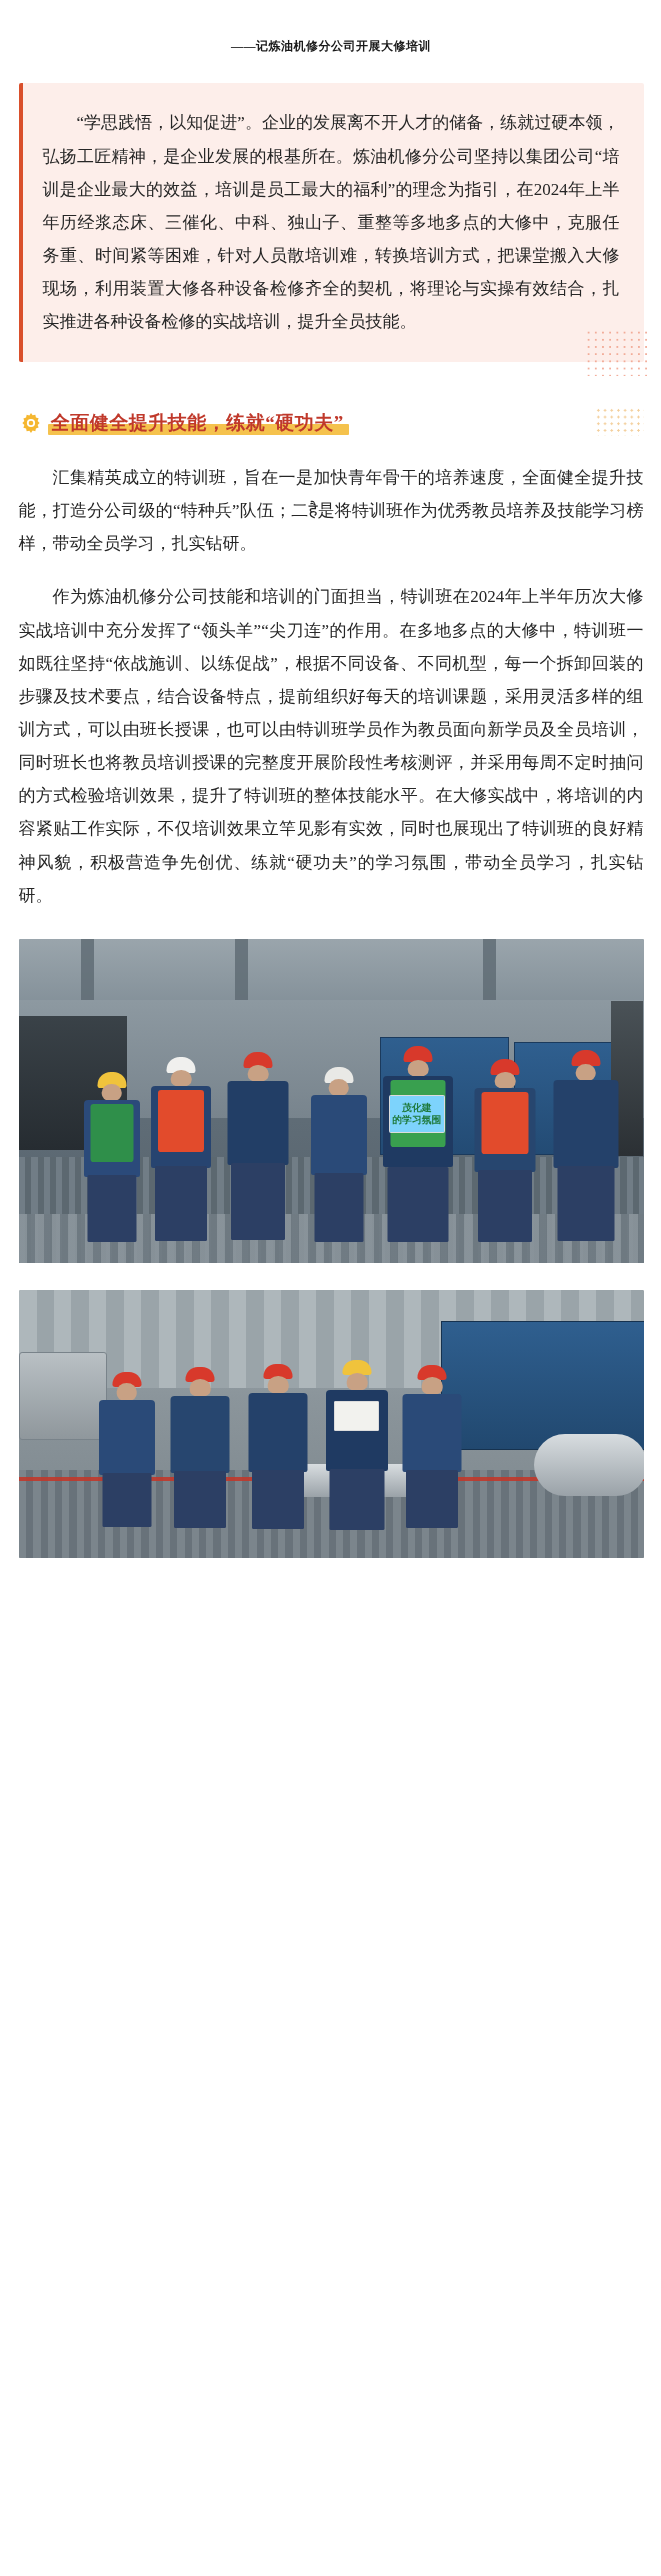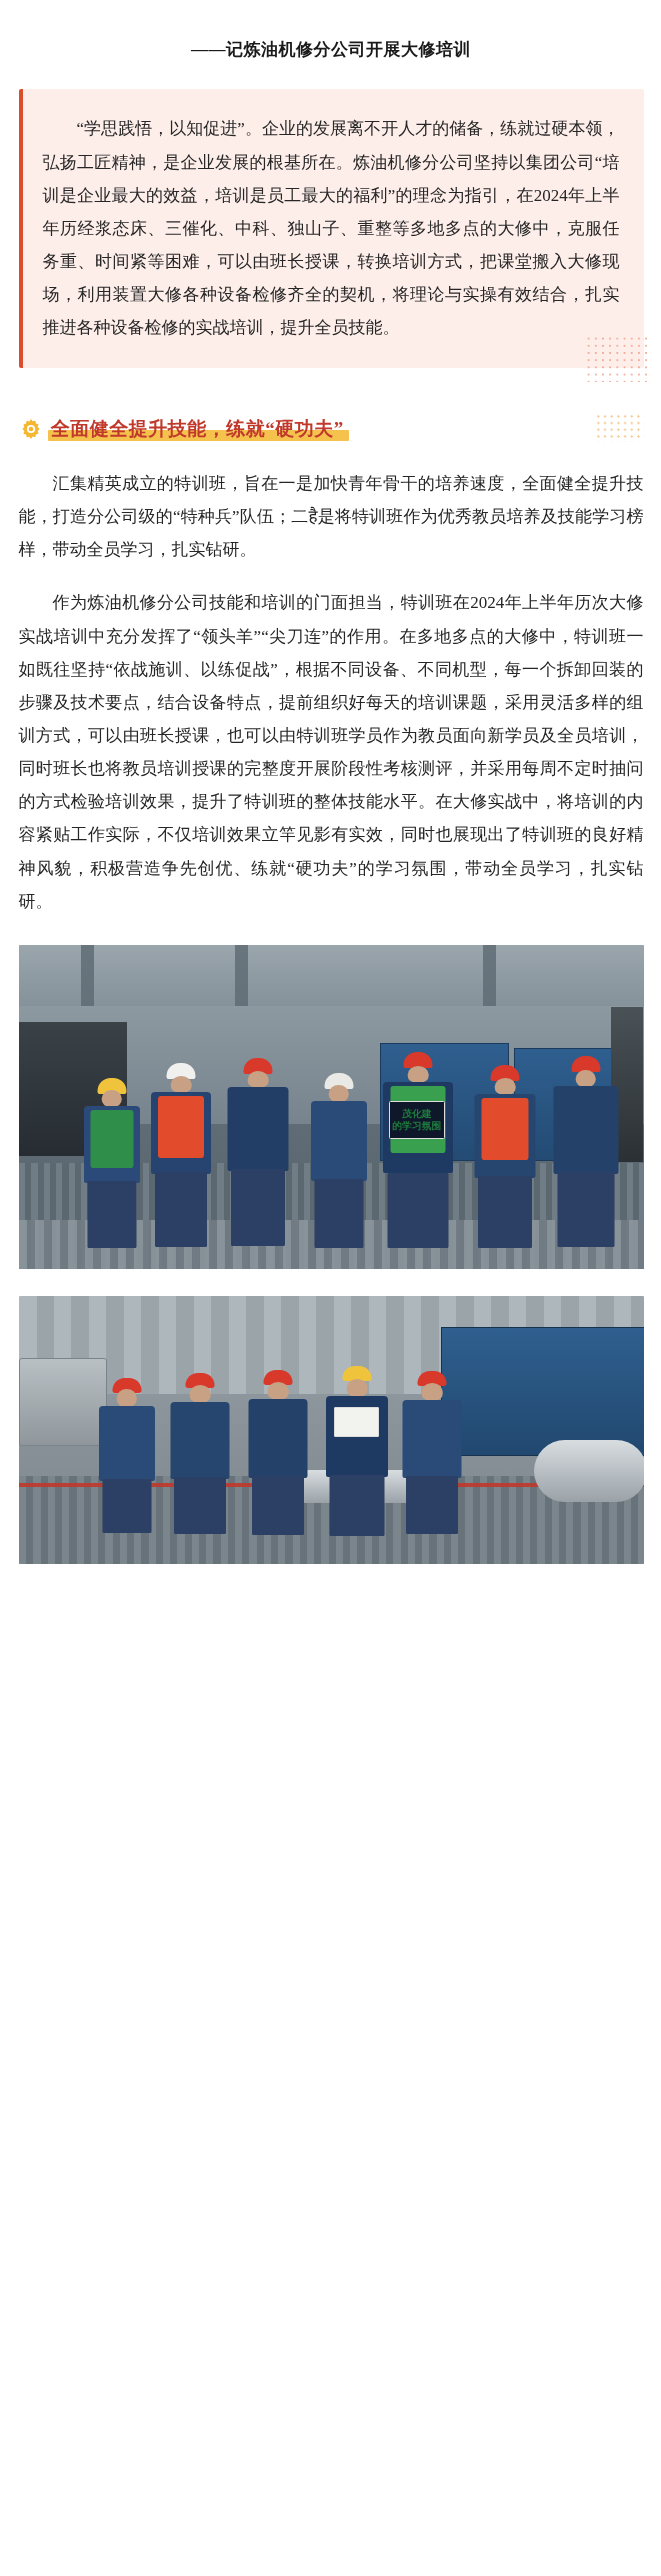--- a/index.html
+++ b/index.html
@@ -24,21 +24,21 @@
   .header-title {
     font-family: "Liberation Serif", serif;
     font-size: 24px;
     font-weight: bold;
     color: #1a1a1a;
     letter-spacing: 1px;
     line-height: 1.35;
   }
   .header-subtitle {
     font-family: "Liberation Serif", serif;
-    font-size: 17px;
+    font-size: 12px;
     font-weight: bold;
     color: #1a1a1a;
     margin-top: 11.3px;
     letter-spacing: 0.5px;
   }
 
   
   .lead-wrap {
     margin: 23px 18.5px 0 18.5px;
     position: relative;
@@ -217,21 +217,21 @@
     position: absolute; left: 50%; transform: translateX(-50%);
     border-radius: 3.1px;
   }
   .w-legs {
     position: absolute; left: 50%; transform: translateX(-50%);
     background: #2c3f64;
     border-radius: 1.5px;
   }
   .sign {
     position: absolute;
-    background: #0f172a;
+    background: #7dd3fc;
     color: #1f7a3d;
     font-family: "Liberation Sans", sans-serif;
     display: flex;
     flex-direction: column;
     align-items: center;
     justify-content: center;
     line-height: 1.25;
     border: 1px solid #dcdcdc;
   }
 
@@ -261,21 +261,21 @@
 </style>
 </head>
 <body>
 
 <div class="header">
   <div class="header-subtitle">——记炼油机修分公司开展大修培训</div>
 </div>
 
 <div class="lead-wrap">
   <div class="lead-card">
-    <div class="lead-text">“学思践悟，以知促进”。企业的发展离不开人才的储备，练就过硬本领，弘扬工匠精神，是企业发展的根基所在。炼油机修分公司坚持以集团公司“培训是企业最大的效益，培训是员工最大的福利”的理念为指引，在2024年上半年历经浆态床、三催化、中科、独山子、重整等多地多点的大修中，克服任务重、时间紧等困难，可以由班长授课，转换培训方式，把课堂搬入大修现场，利用装置大修各种设备检修齐全的契机，将理论与实操有效结合，扎实推进各种设备检修的实战培训，提升全员技能。</div>
+    <div class="lead-text">“学思践悟，以知促进”。企业的发展离不开人才的储备，练就过硬本领，弘扬工匠精神，是企业发展的根基所在。炼油机修分公司坚持以集团公司“培训是企业最大的效益，培训是员工最大的福利”的理念为指引，在2024年上半年历经浆态床、三催化、中科、独山子、重整等多地多点的大修中，克服任务重、时间紧等困难，针对人员散培训难，转换培训方式，把课堂搬入大修现场，利用装置大修各种设备检修齐全的契机，将理论与实操有效结合，扎实推进各种设备检修的实战培训，提升全员技能。</div>
   </div>
   <div class="corner-dots"></div>
 </div>
 
 <div class="section-head">
   <span class="gear-icon">
     <svg viewBox="0 0 48 48" width="24" height="24" aria-hidden="true">
       <g fill="#f5b731">
         <path d="M24 4l3.2 4.6 5.5-1.3 1.1 5.6 5.4 1.7-1.9 5.3 4 4-4 4 1.9 5.3-5.4 1.7-1.1 5.6-5.5-1.3L24 44l-3.2-4.6-5.5 1.3-1.1-5.6-5.4-1.7 1.9-5.3-4-4 4-4-1.9-5.3 5.4-1.7 1.1-5.6 5.5 1.3z"></path>
       </g>

